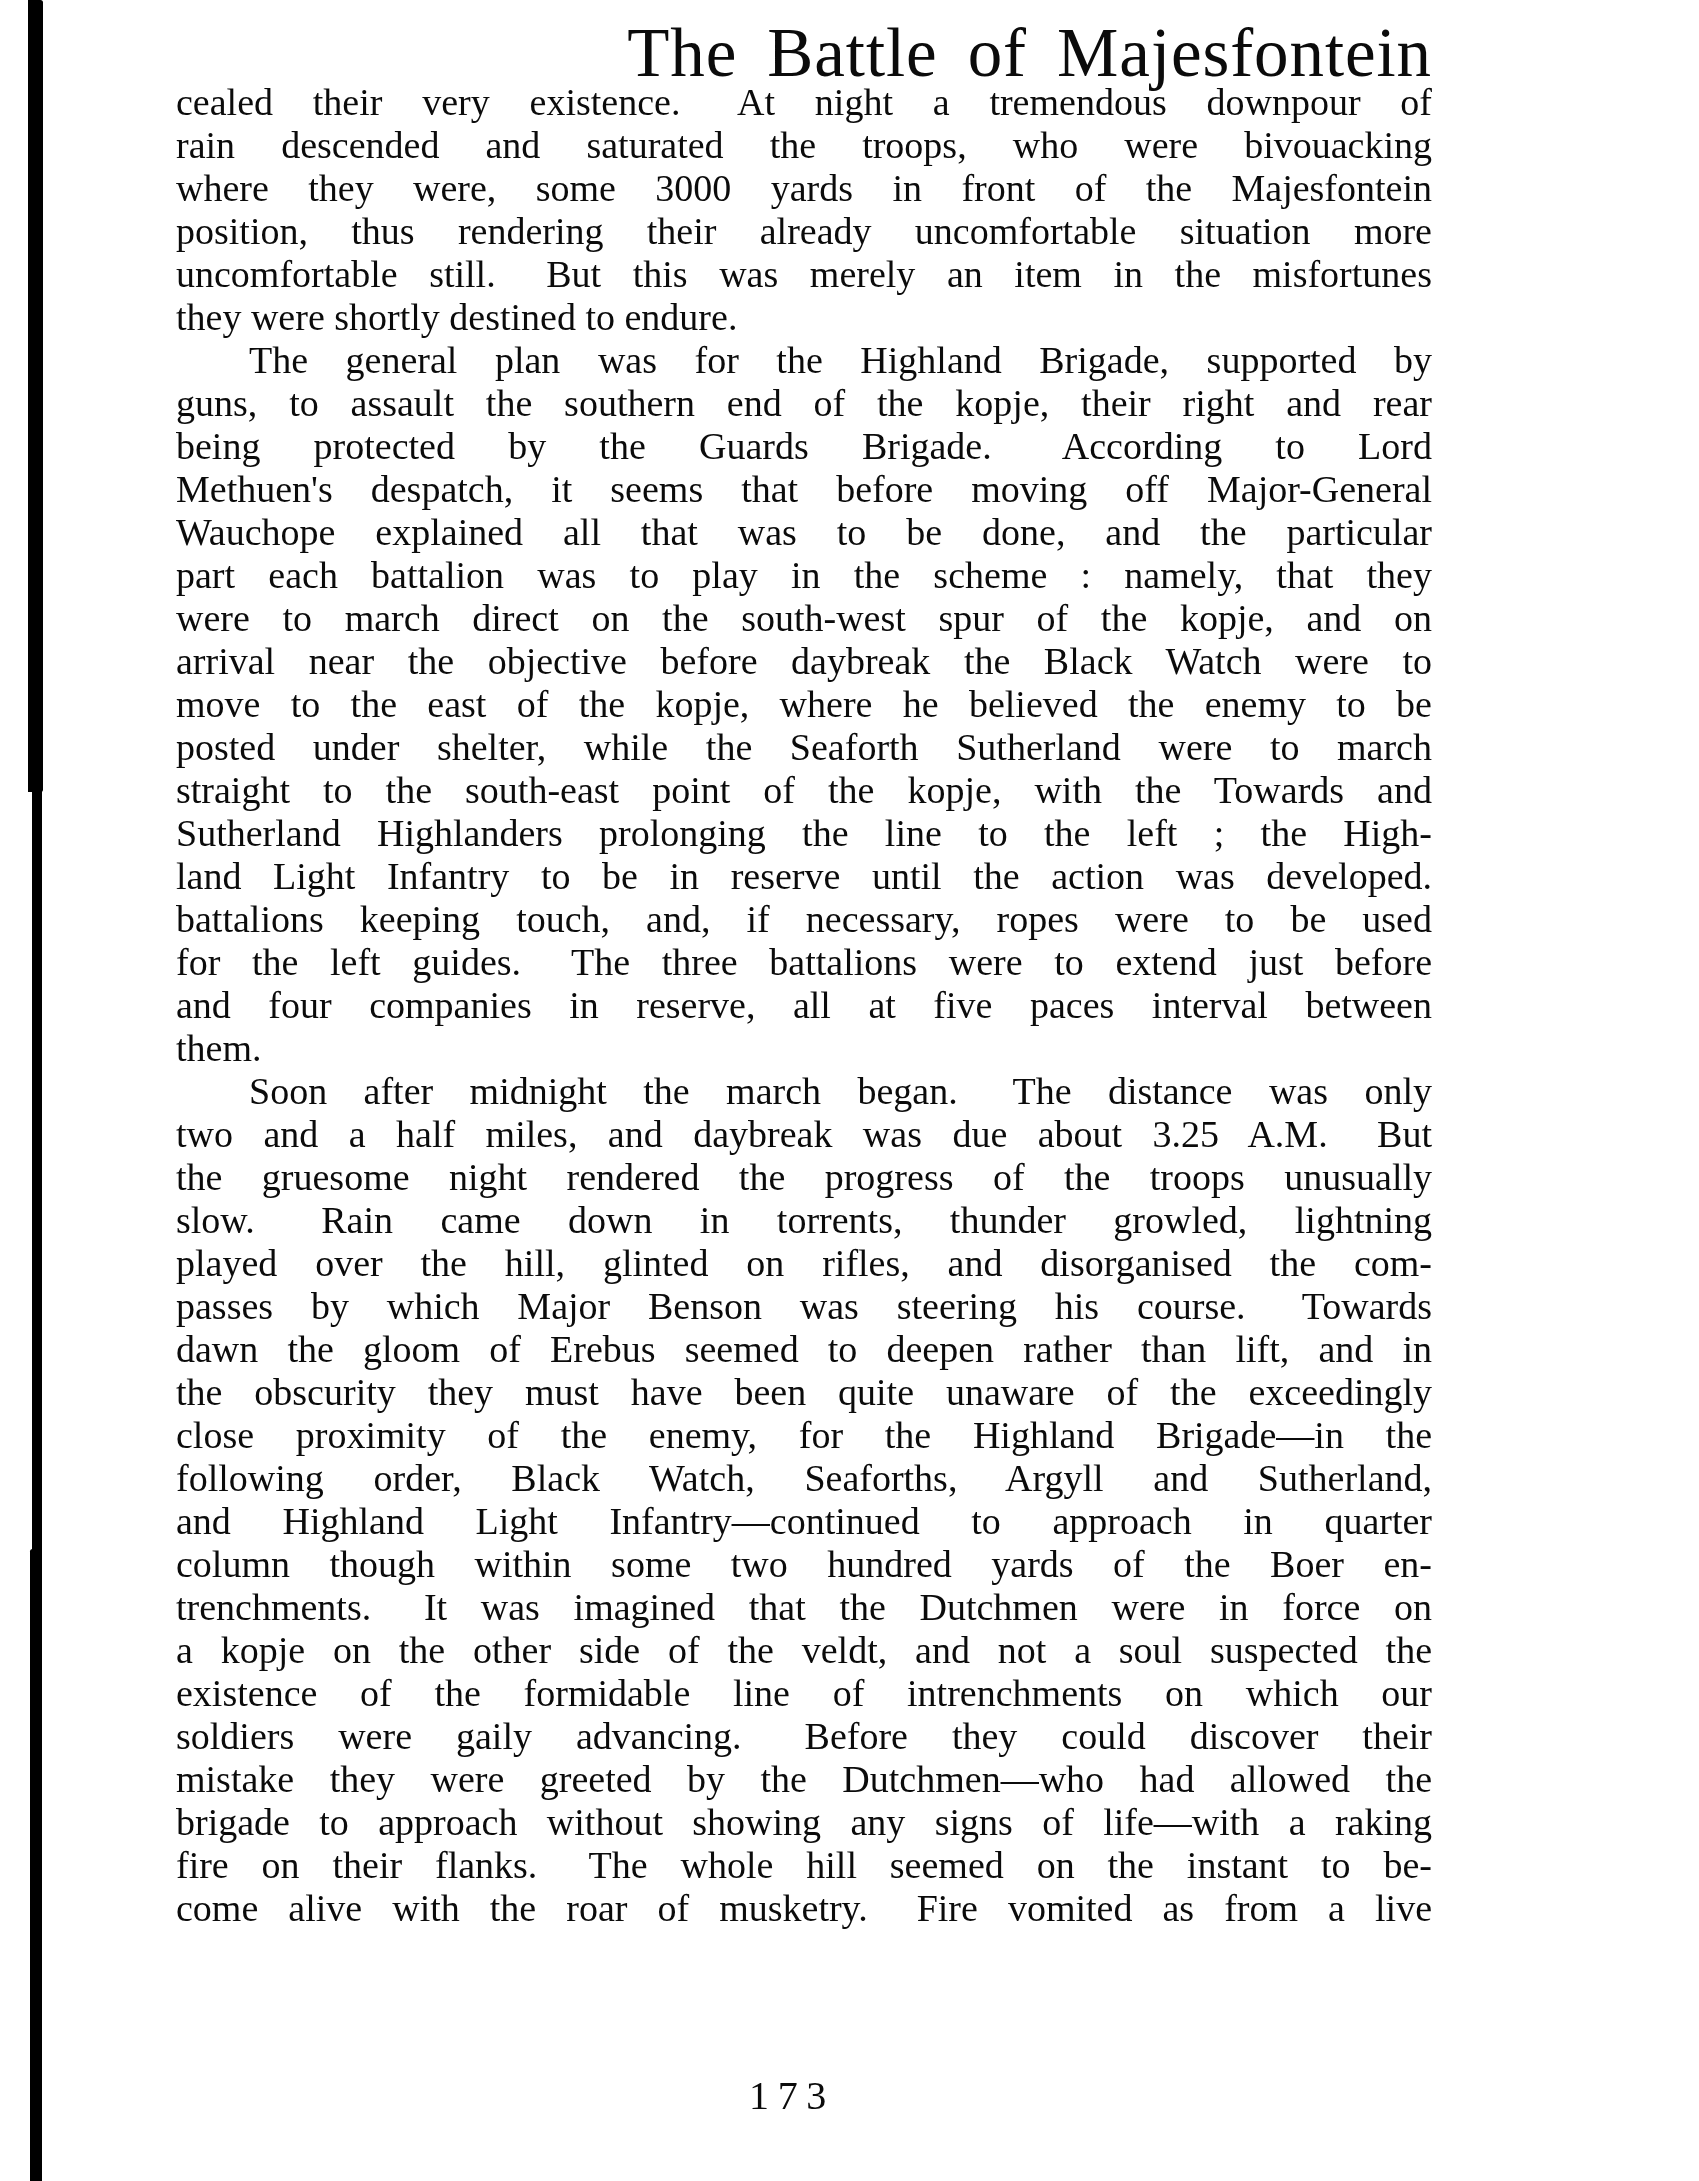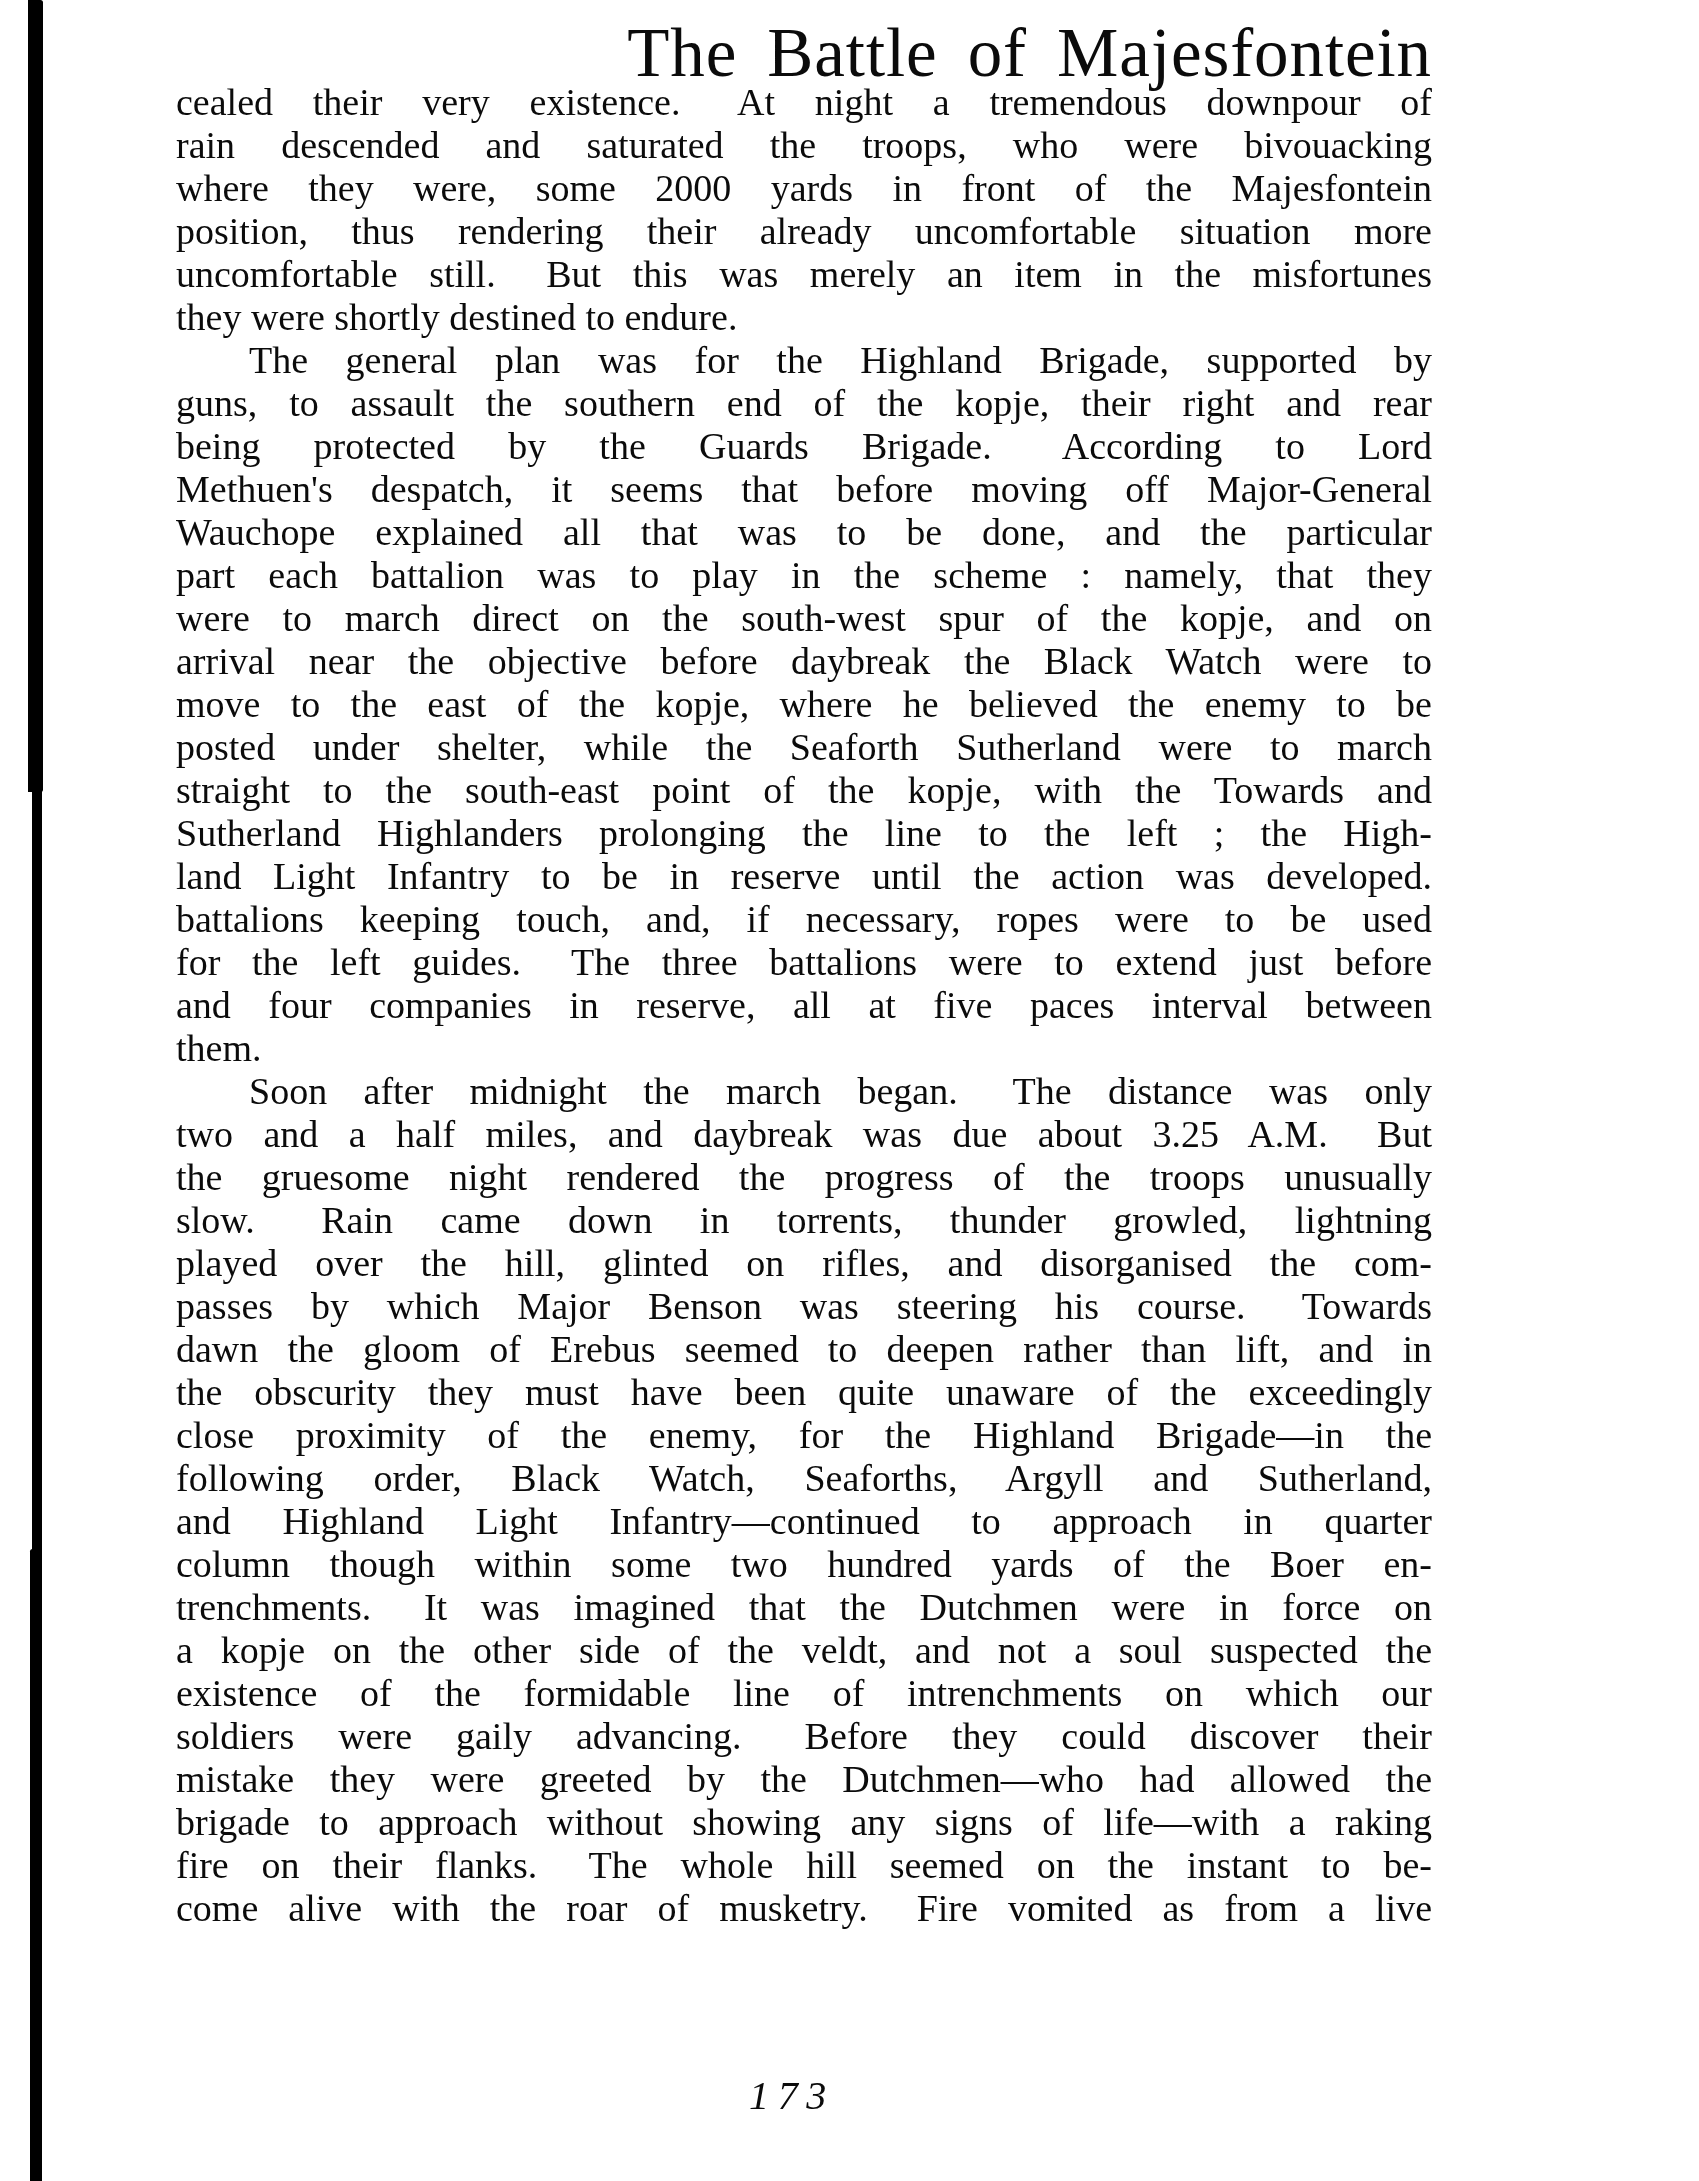--- a/index.html
+++ b/index.html
@@ -63,36 +63,35 @@
   }
 
   .folio {
     position: absolute;
     left: 176px;
     top: 2072px;
     width: 1232px;
     text-align: center;
     font-size: 40px;
     letter-spacing: 8.6px;
-    font-style: italic;
   }
 </style>
 </head>
 <body style="--ink: #0b0b0b; --paper: #ffffff;">
 
 <div class="scan-seg s1"></div>
 <div class="scan-seg s2"></div>
 <div class="scan-seg s3"></div>
 
 <h1 class="page-title">The Battle of Majesfontein</h1>
 
 <div class="text-block" id="text-block">
     <div class="line">cealed their very existence.  At night a tremendous downpour of</div>
     <div class="line">rain descended and saturated the troops, who were bivouacking</div>
-    <div class="line">where they were, some 2000 yards in front of the Majesfontein</div>
+    <div class="line">where they were, some 3000 yards in front of the Majesfontein</div>
     <div class="line">position, thus rendering their already uncomfortable situation more</div>
     <div class="line">uncomfortable still.  But this was merely an item in the misfortunes</div>
     <div class="line no-justify">they were shortly destined to endure.</div>
     <div class="line indent">The general plan was for the Highland Brigade, supported by</div>
     <div class="line">guns, to assault the southern end of the kopje, their right and rear</div>
     <div class="line">being protected by the Guards Brigade.  According to Lord</div>
     <div class="line">Methuen's despatch, it seems that before moving off Major-General</div>
     <div class="line">Wauchope explained all that was to be done, and the particular</div>
     <div class="line">part each battalion was to play in the scheme : namely, that they</div>
     <div class="line">were to march direct on the south-west spur of the kopje, and on</div>

